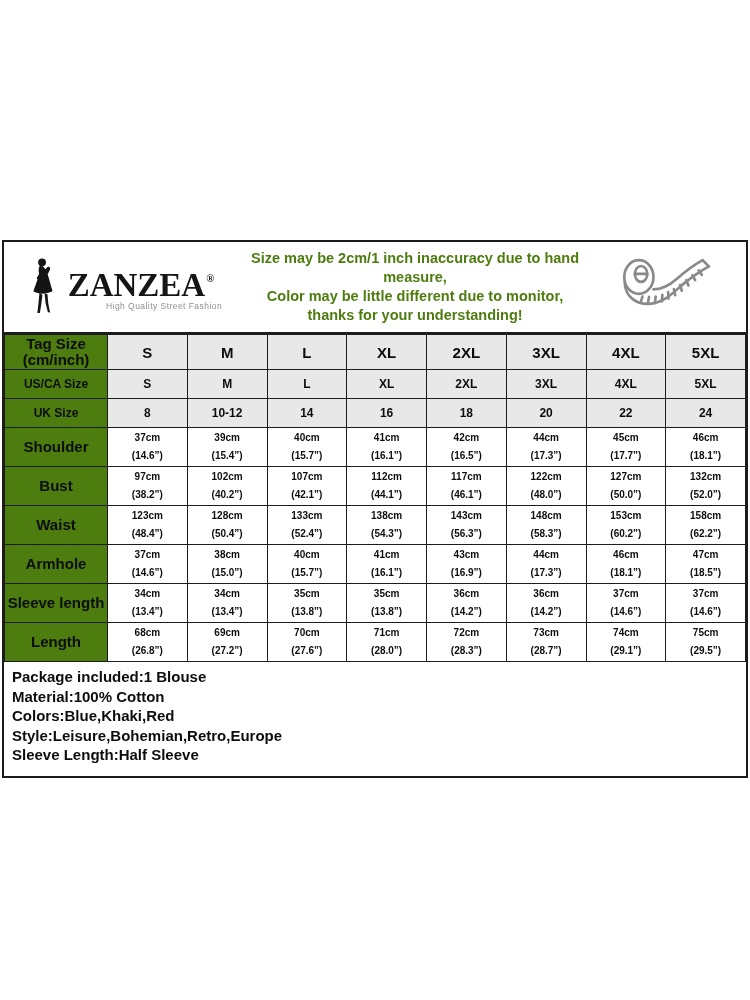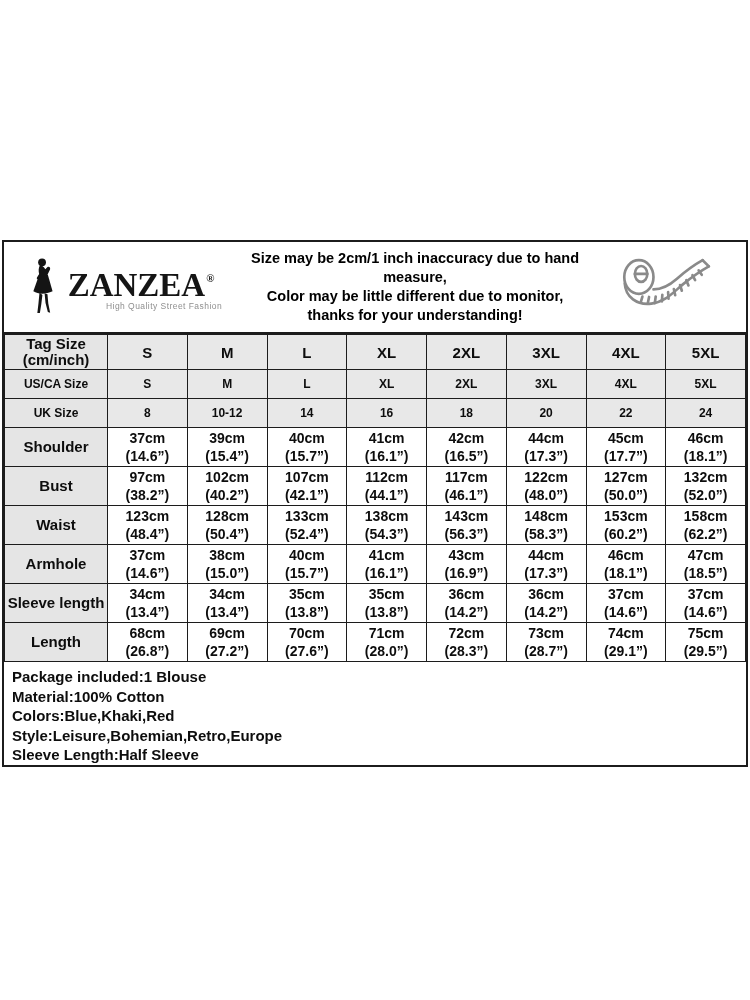--- a/index.html
+++ b/index.html
@@ -23,37 +23,37 @@
     font-family:"Liberation Serif",serif;font-weight:bold;font-size:33px;
     line-height:30px;letter-spacing:0px;color:#151515;white-space:nowrap;
   }
   .brand sup{font-size:11px;vertical-align:14px;margin-left:1px;}
   .tagline{
     font-size:8.5px;color:#8f8f8f;letter-spacing:0.45px;margin-top:1px;
     white-space:nowrap;align-self:flex-start;margin-left:46px;
   }
   .disclaimer{
     flex:1 1 auto;text-align:center;font-weight:bold;font-size:14.5px;
-    line-height:19px;color:#000000;padding-right:6px;
+    line-height:19px;color:#4d7c0f;padding-right:6px;
   }
   .tape{flex:0 0 auto;margin-right:22px;}
   
   table.size{width:100%;border-collapse:collapse;table-layout:fixed;}
   table.size th,table.size td{
     border:1px solid #1c1c1c;text-align:center;vertical-align:middle;
     font-weight:bold;padding:0;color:#0d0d0d;
   }
-  table.size th{width:102px;background:#e5e5e5;font-size:15px;line-height:16px;margin-left:28px;}
+  table.size th{width:102px;background:#4d7c0f;font-size:15px;line-height:16px;margin-left:28px;}
   td.shade{background:#e8e8e8;}
   tr.hdr2 td,tr.hdr2 th{height:34px;font-size:15px;}
   tr.hdr td,tr.hdr th{height:28px;font-size:12px;}
-  tr.meas td{height:38px;font-size:14px;line-height:18.5px;}
+  tr.meas td{height:38px;font-size:10px;line-height:18.5px;}
   tr.meas th{height:38px;}
   
-  .notes{padding:5px 8px 0 8px;}
+  .notes{padding:5px 8px 11px 8px;}
   .notes div{font-size:15px;font-weight:bold;line-height:19.5px;color:#0d0d0d;}
 </style>
 </head>
 <body>
 
 <div class="sheet">
 
   <div class="hdr-row">
     <div class="logo">
       <span>

